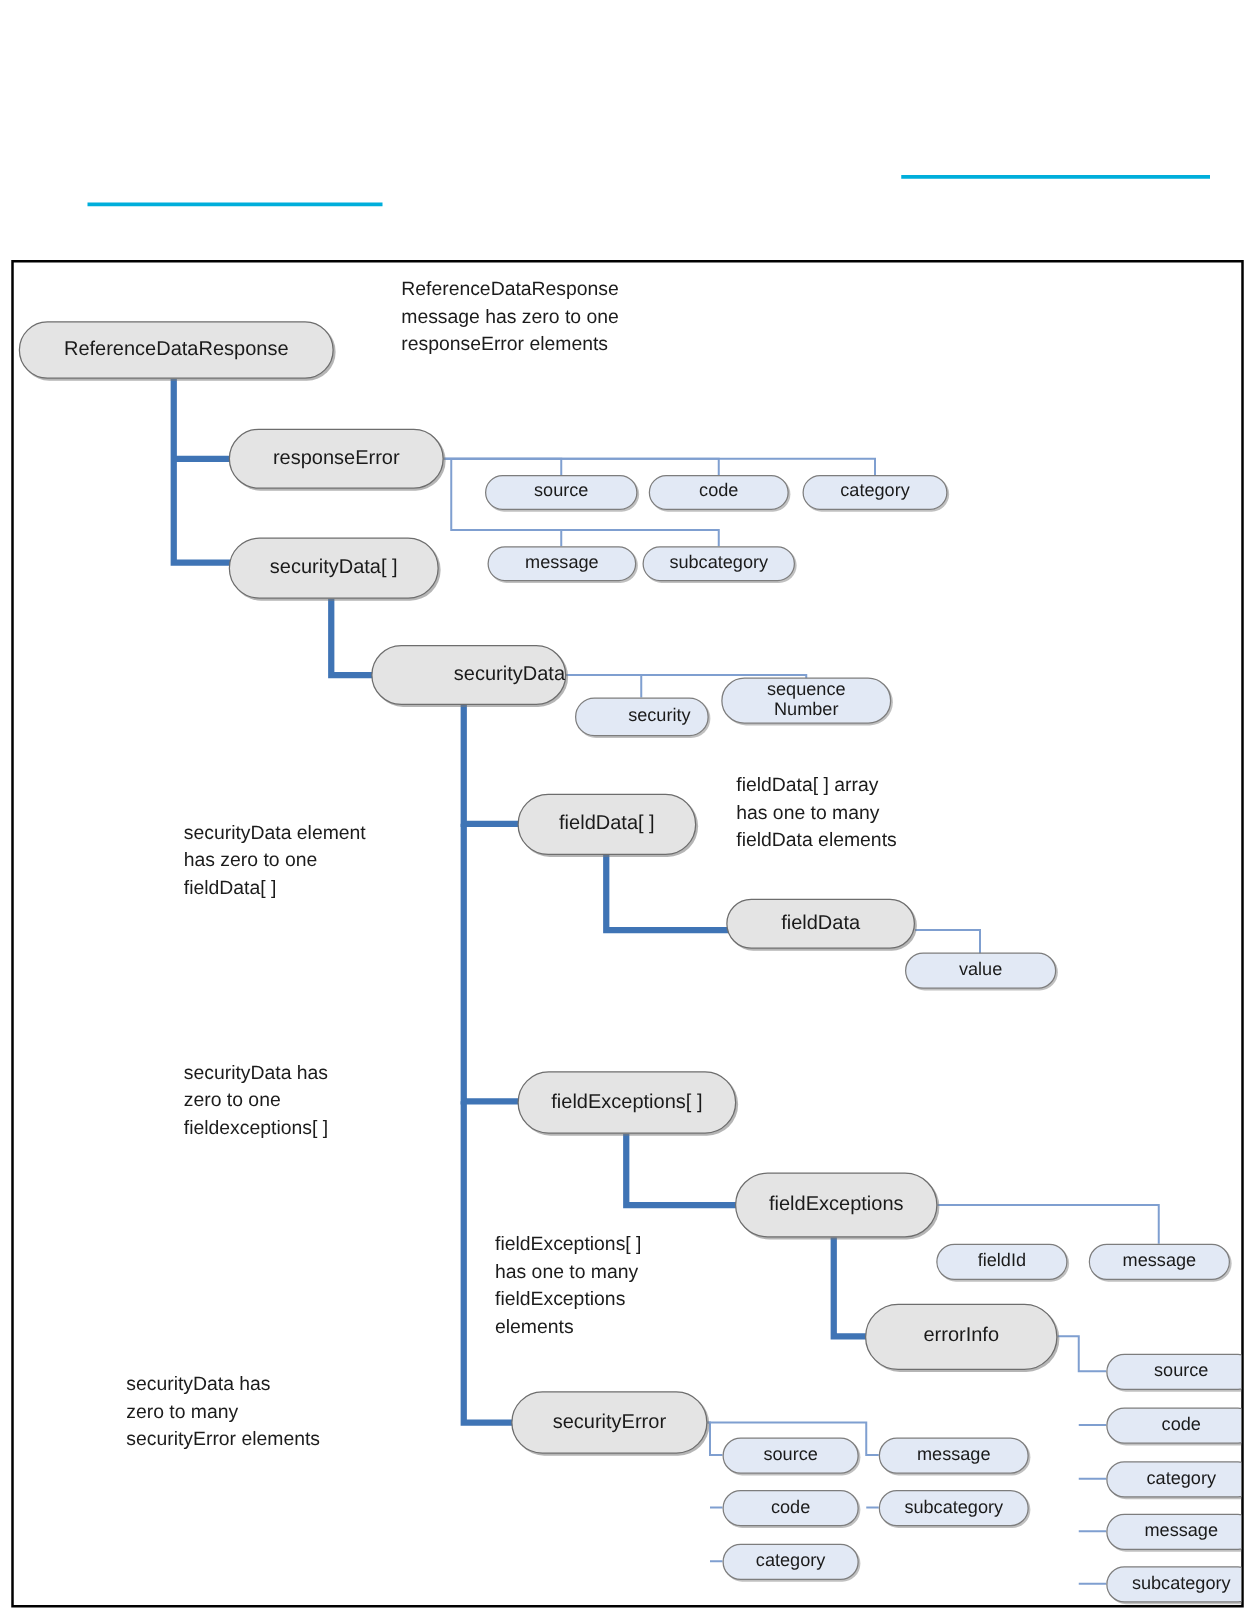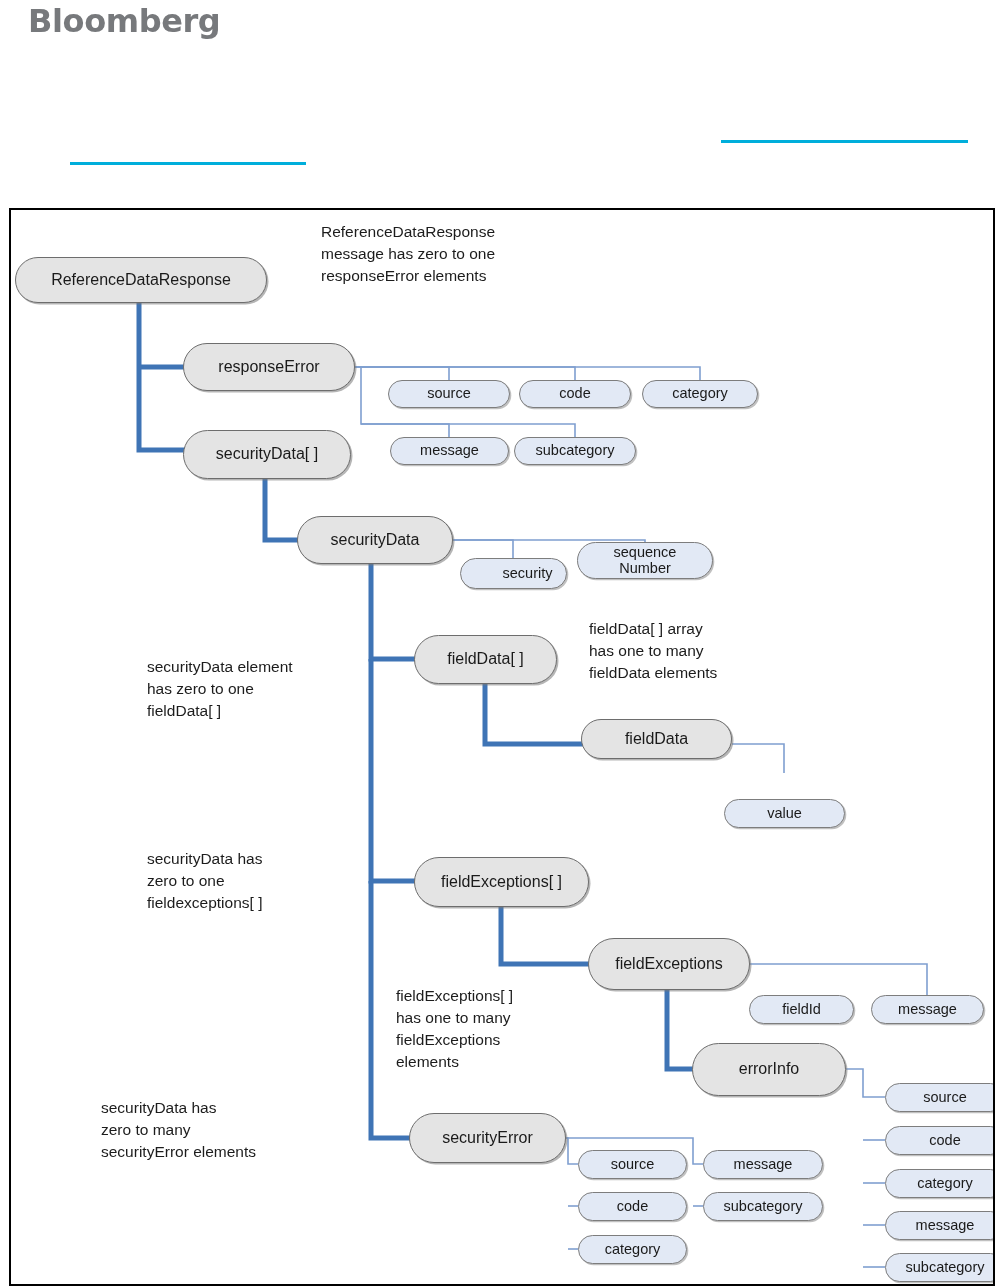--- a/index.html
+++ b/index.html
@@ -62,21 +62,20 @@
     color:#1c1c1c;
     white-space:pre-line;
     z-index:4;
   }
 </style>
 </head>
 <body>
 
 <div id="page">
 
-  <div class="logo">Bloomberg</div>
 
   <div class="rule" id="rule-left" style="left: 70px; top: 162px; width: 236px; background: rgb(0, 174, 219);"></div>
   <div class="rule" id="rule-right" style="left: 721px; top: 140px; width: 247px; background: rgb(0, 174, 219);"></div>
 
   <div id="frame">
     <svg id="wires" viewBox="0 0 982 1074" preserveAspectRatio="none">
         <path d="M344,157 L438,157 L438,170" fill="none" stroke="#7f9fd0" stroke-width="1.6" stroke-linecap="butt" stroke-linejoin="miter"></path>
         <path d="M344,157 L564,157 L564,170" fill="none" stroke="#7f9fd0" stroke-width="1.6" stroke-linecap="butt" stroke-linejoin="miter"></path>
         <path d="M344,157 L689,157 L689,170" fill="none" stroke="#7f9fd0" stroke-width="1.6" stroke-linecap="butt" stroke-linejoin="miter"></path>
         <path d="M350,157 L350,214 L438,214 L438,227" fill="none" stroke="#7f9fd0" stroke-width="1.6" stroke-linecap="butt" stroke-linejoin="miter"></path>
@@ -123,37 +122,37 @@
         </div>
         <div class="node blue" style="left: 379px; top: 227px; width: 119px; height: 28px;">
           <span style="white-space: pre-line;">message</span>
         </div>
         <div class="node blue" style="left: 503px; top: 227px; width: 122px; height: 28px;">
           <span style="white-space: pre-line;">subcategory</span>
         </div>
         <div class="node gray" style="left: 172px; top: 220px; width: 168px; height: 49px;">
           <span style="white-space: pre-line;">securityData[ ]</span>
         </div>
-        <div class="node gray" style="left: 286px; top: 306px; width: 156px; height: 48px;">
+        <div class="node gray" style="left: 286px; top: 306px; width: 156px; height: 48px; justify-content: flex-end;">
           <span style="white-space: pre-line;">securityData</span>
         </div>
         <div class="node blue" style="left: 449px; top: 348px; width: 107px; height: 31px;">
           <span style="white-space: pre-line; margin-left: 28px;">security</span>
         </div>
         <div class="node blue" style="left: 566px; top: 332px; width: 136px; height: 37px;">
           <span style="white-space: pre-line;">sequence
 Number</span>
         </div>
         <div class="node gray" style="left: 403px; top: 425px; width: 143px; height: 49px;">
           <span style="white-space: pre-line;">fieldData[ ]</span>
         </div>
         <div class="node gray" style="left: 570px; top: 509px; width: 151px; height: 40px;">
           <span style="white-space: pre-line;">fieldData</span>
         </div>
-        <div class="node blue" style="left: 713px; top: 589px; width: 121px; height: 29px;">
+        <div class="node blue" style="left: 713px; top: 552px; width: 121px; height: 29px;">
           <span style="white-space: pre-line;">value</span>
         </div>
         <div class="node gray" style="left: 403px; top: 647px; width: 175px; height: 50px;">
           <span style="white-space: pre-line;">fieldExceptions[ ]</span>
         </div>
         <div class="node gray" style="left: 577px; top: 728px; width: 162px; height: 52px;">
           <span style="white-space: pre-line;">fieldExceptions</span>
         </div>
         <div class="node blue" style="left: 738px; top: 785px; width: 105px; height: 29px;">
           <span style="white-space: pre-line;">fieldId</span>

